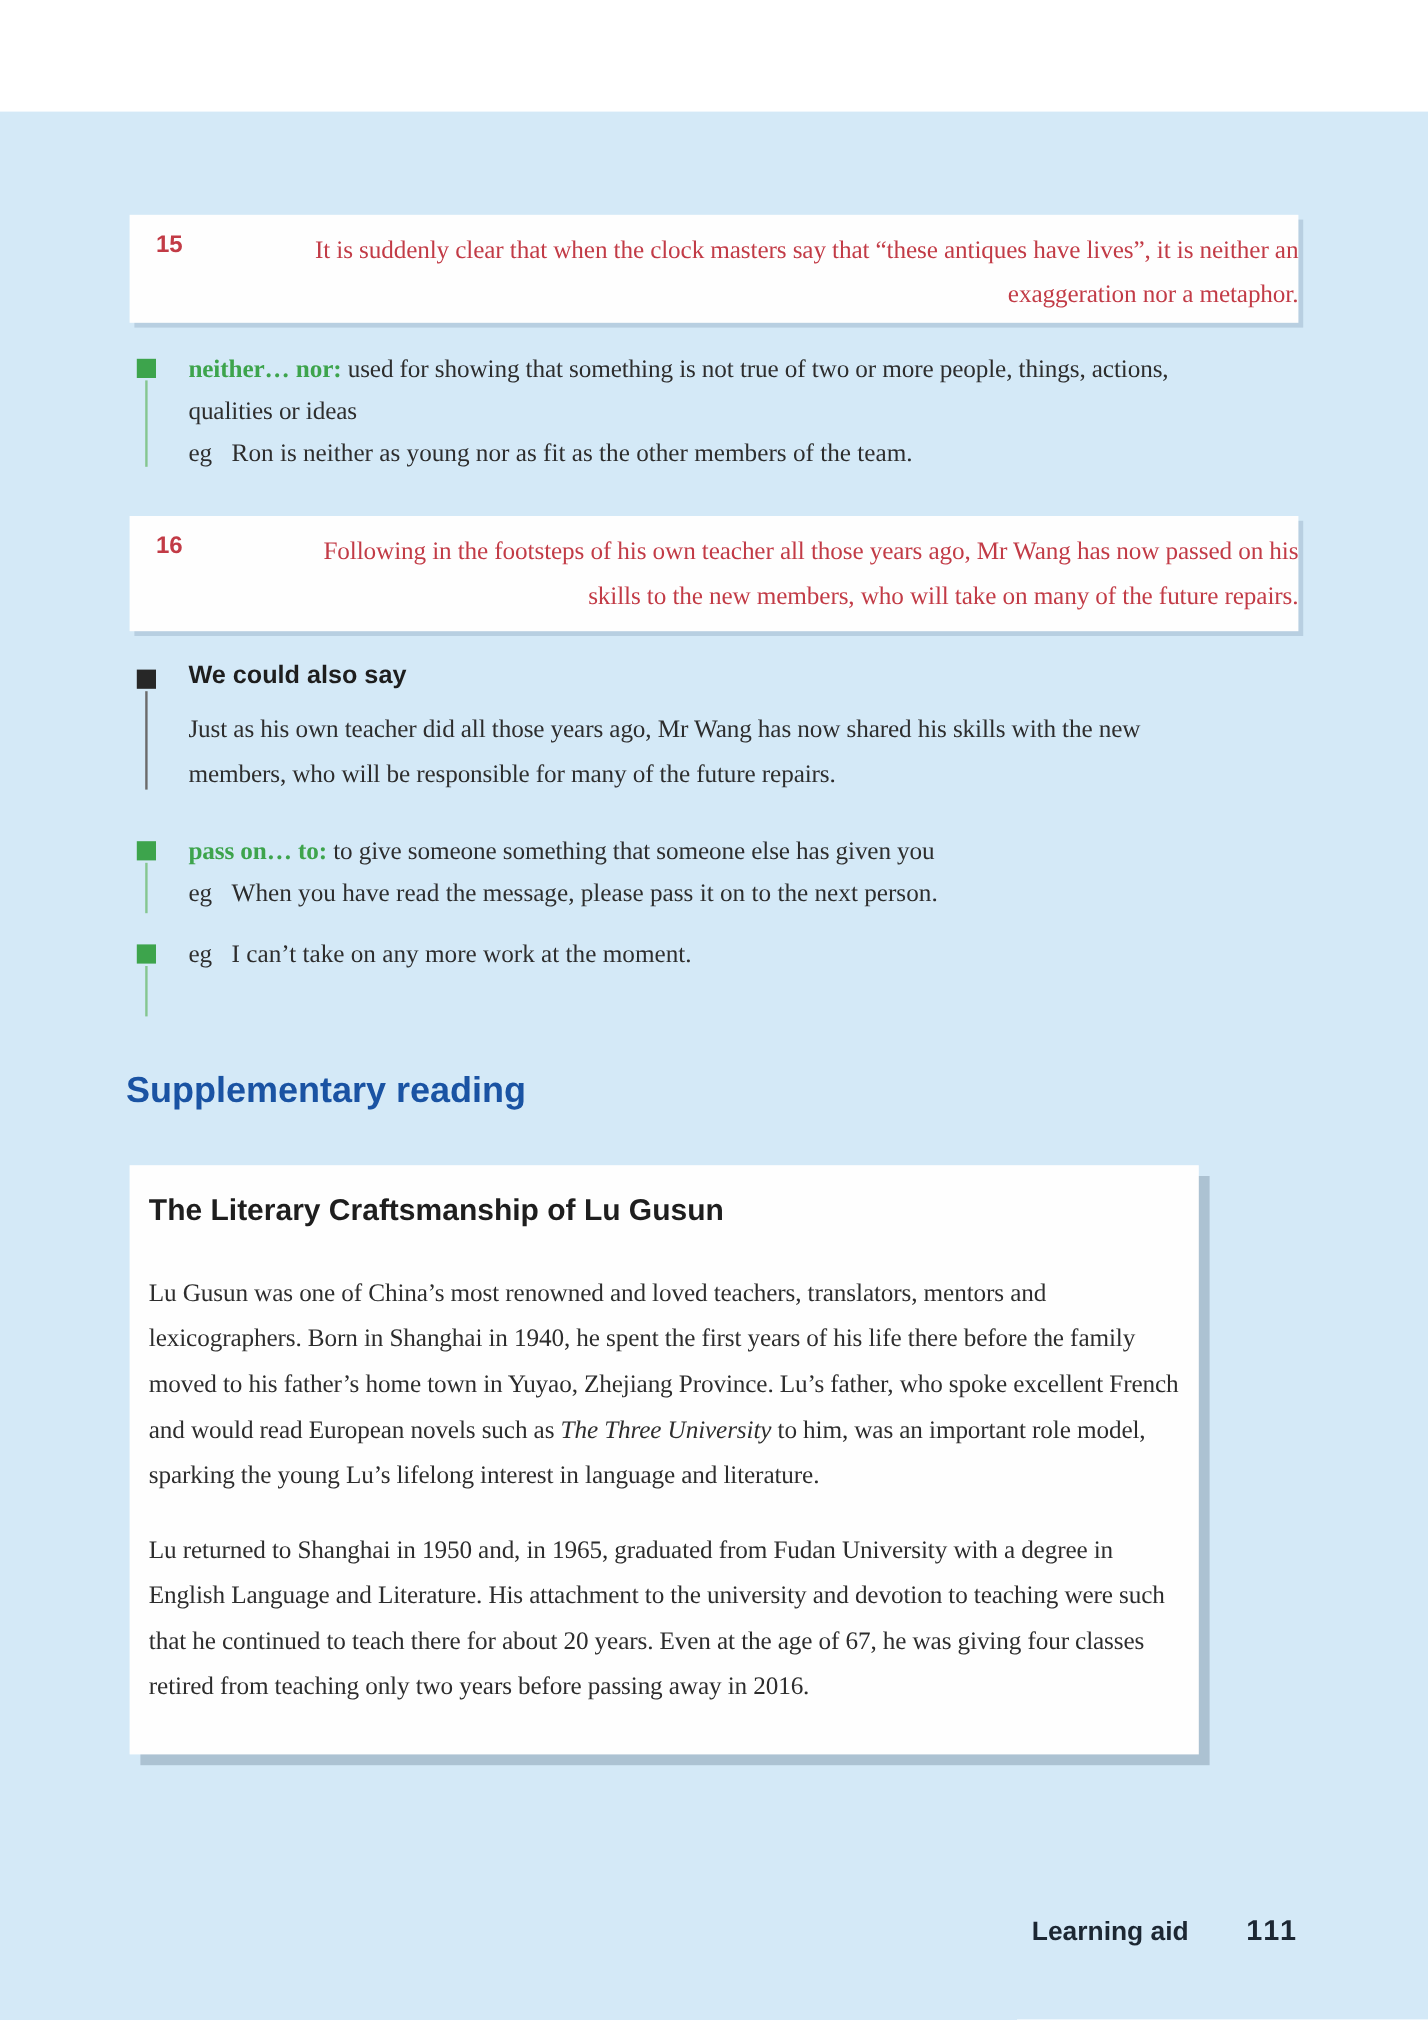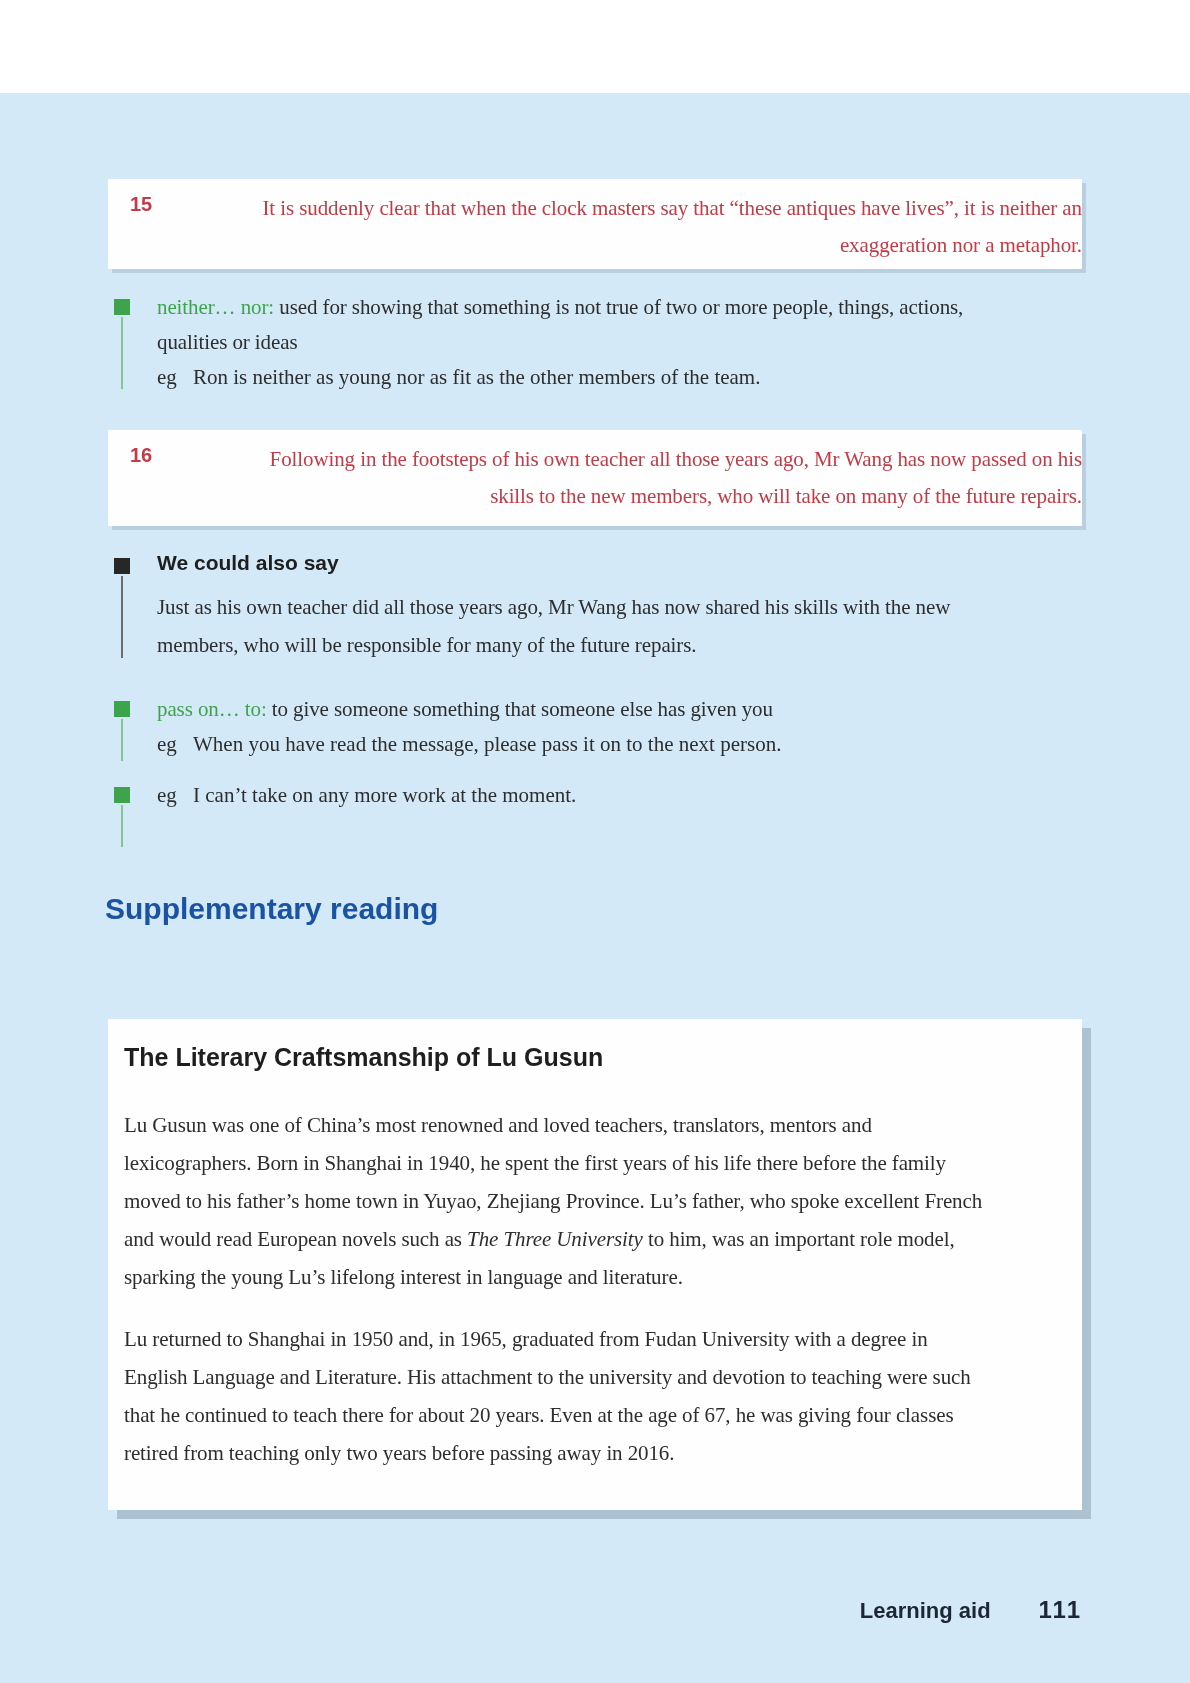--- a/index.html
+++ b/index.html
@@ -50,44 +50,43 @@
   
   .note{position:absolute;left:114px;width:972px;}
   .bullet{position:absolute;left:0;width:16px;height:16px;}
   .bullet.green{background:var(--vocab_green);}
   .bullet.black{background:var(--black_bullet);}
   .vline{position:absolute;left:7px;width:2px;}
   .vline.green{background:var(--vocab_green_line);}
   .vline.dark{background:var(--dark_line);}
   .note .content{margin-left:43px;}
   .vtext{font-size:21px;line-height:35px;white-space:nowrap;letter-spacing:-0.1px;}
-  .term{font-weight:normal;color:var(--vocab_green);}
+  .term{font-weight:bold;color:var(--vocab_green);}
   .eg-row{font-size:21px;line-height:35px;white-space:nowrap;}
   .eg-label{display:inline-block;width:36px;}
   .example{}
   .also-heading{
     font-family:"Liberation Sans",sans-serif;font-weight:bold;
     font-size:21px;line-height:30px;color:#1e1e1e;white-space:nowrap;
   }
   .also-body{font-size:21px;line-height:38px;white-space:nowrap;letter-spacing:-0.1px;}
 
   
   .supp-heading{
     position:absolute;left:105px;top:892px;margin:0;
     font-family:"Liberation Sans",sans-serif;font-weight:bold;
     font-size:30px;color:var(--heading_blue);white-space:nowrap;
   }
   .article-box{
-    position:absolute;left:108px;top:971px;width:974px;height:491px;
+    position:absolute;left:108px;top:971px;width:891px;height:491px;
     background:var(--box_white);
     box-shadow:9px 9px 0 var(--shadow);
     box-sizing:border-box;
     padding:23px 18px 0 16px;
     overflow:hidden;
-    margin-top:48px;
   }
   .article-title{
     margin:0;font-family:"Liberation Sans",sans-serif;font-weight:bold;
     font-size:25px;line-height:30px;color:#1e1e1e;white-space:nowrap;
   }
   .para{margin:0;}
   .para.p1{margin-top:34px;}
   .para.p2{margin-top:24px;}
   .p-line{font-size:21px;line-height:38px;white-space:nowrap;letter-spacing:-0.1px;}
   .p-line .it{font-style:italic;}

